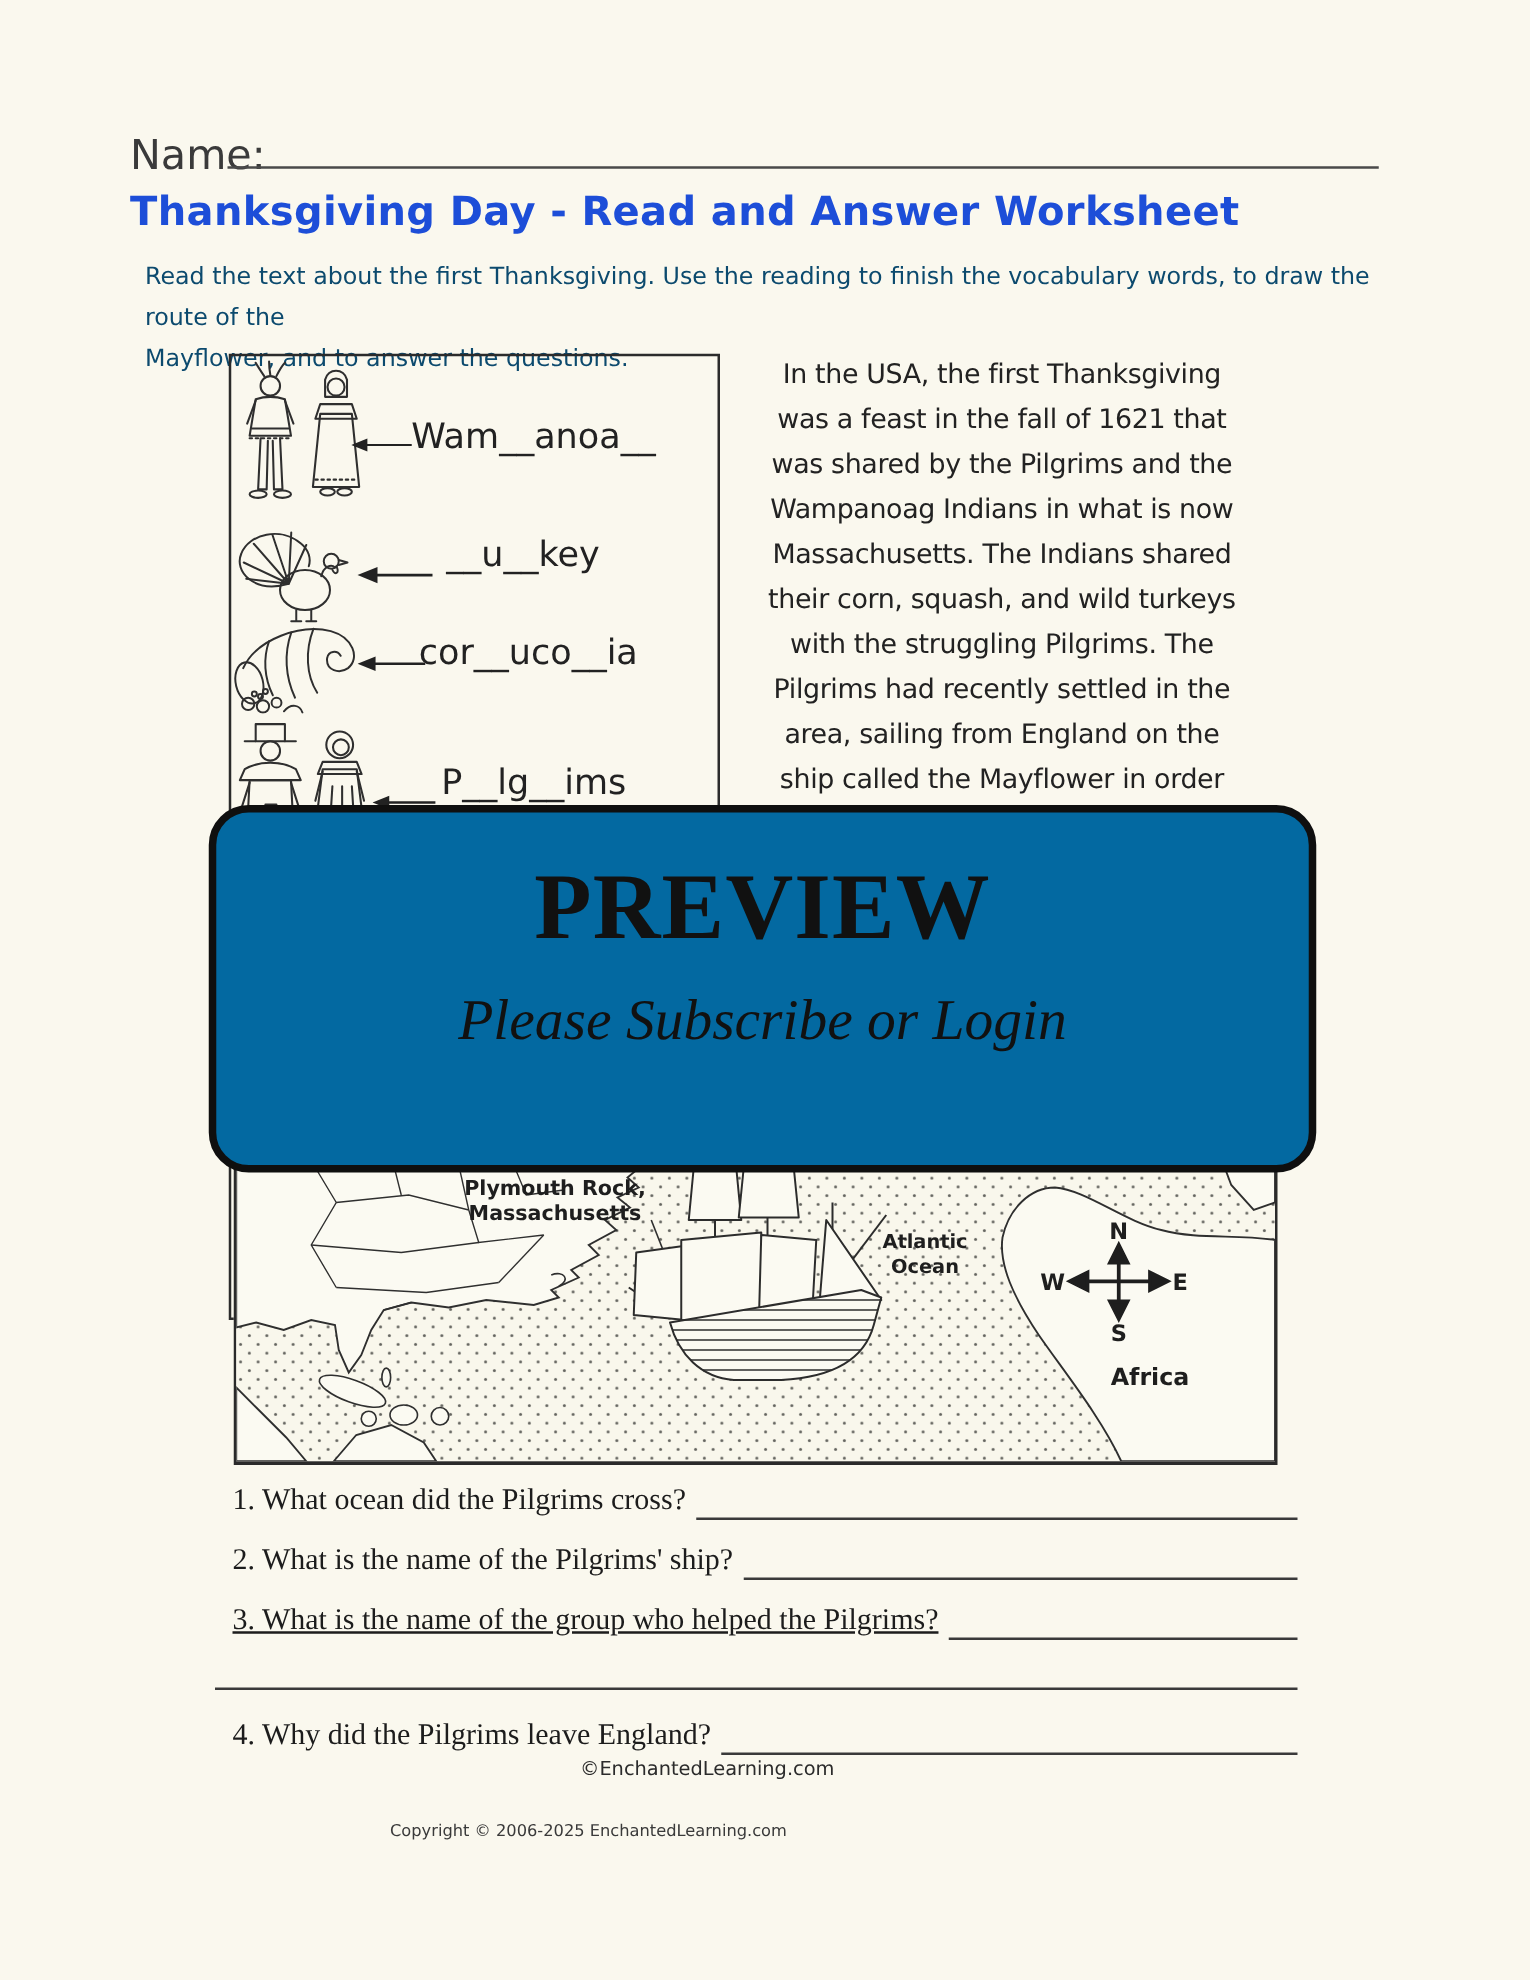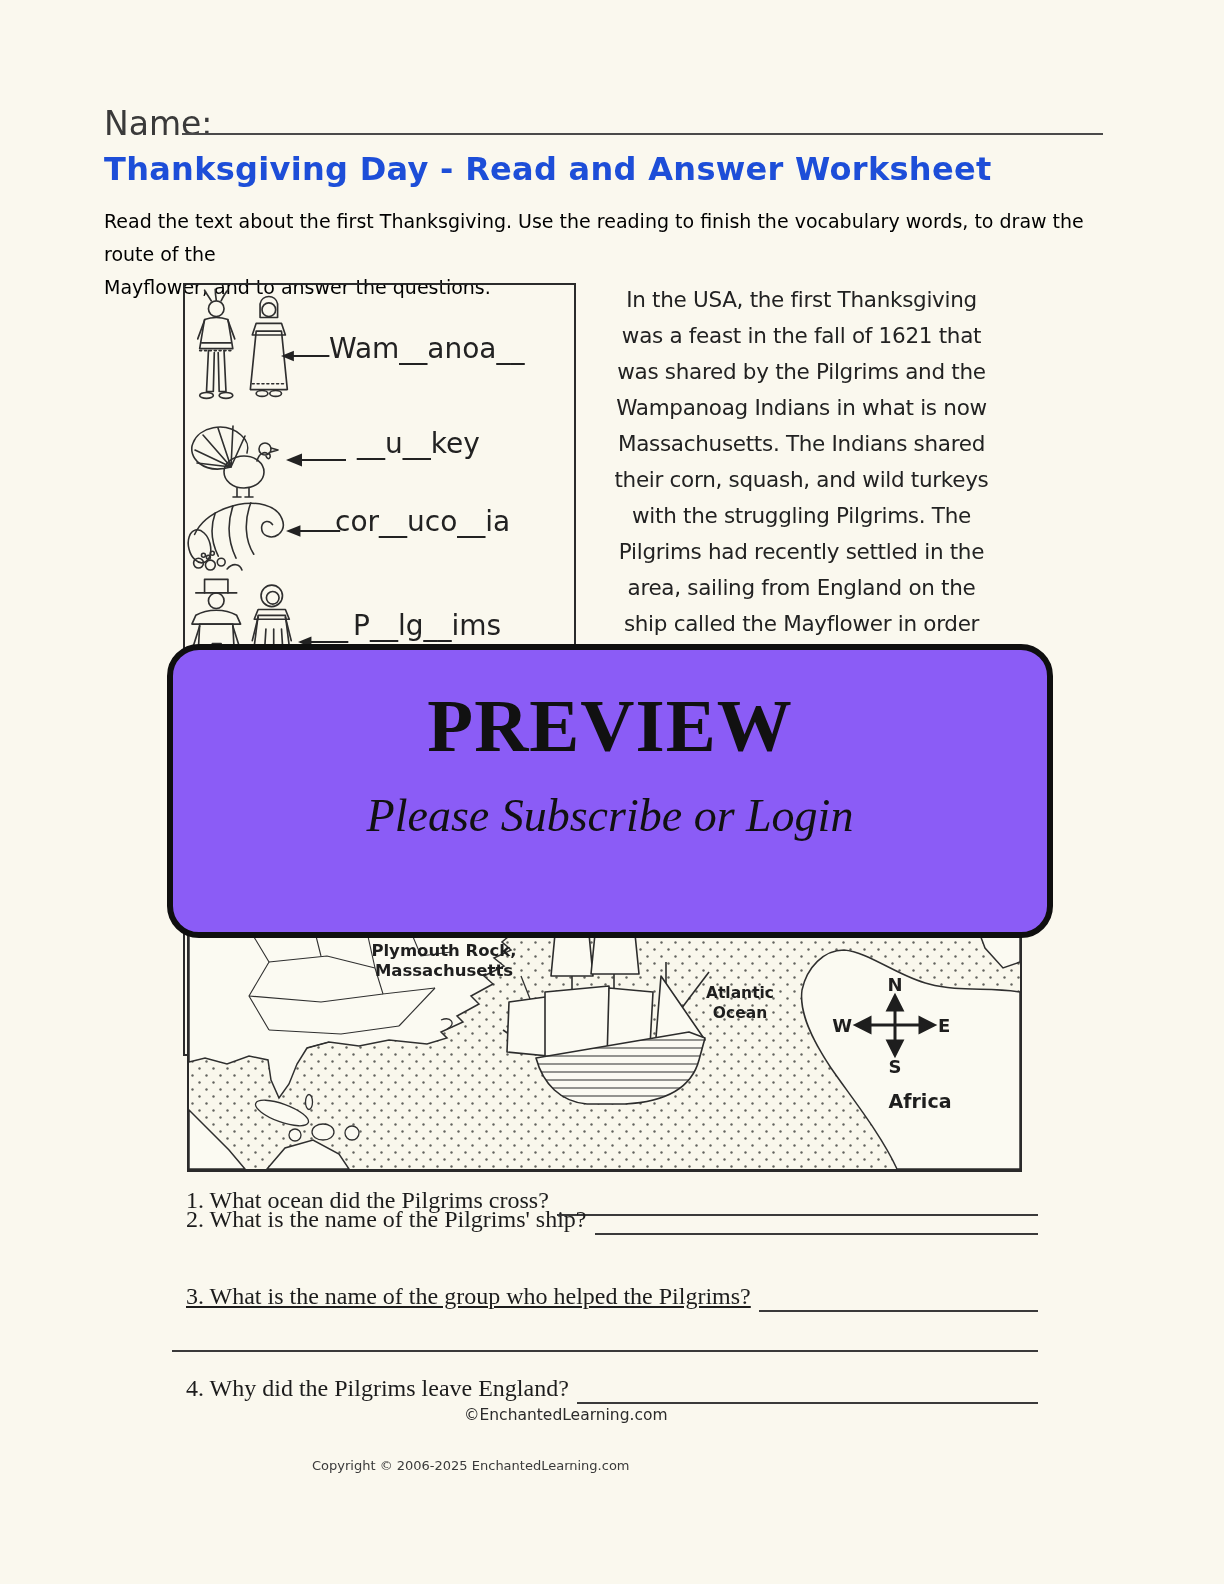--- a/index.html
+++ b/index.html
@@ -5,22 +5,22 @@
   html,body{margin:0;padding:0;background:#faf8ee;}
   .page{position:relative;width:1224px;height:1584px;background:#faf8ee;
         font-family:"DejaVu Sans",sans-serif;color:#2e2e2e;overflow:hidden;}
 
   
   .name-label{position:absolute;left:104px;top:104px;font-size:33px;color:#3a3a3a;}
   .name-line{position:absolute;left:182px;top:112px;width:921px;height:21px;
              border-bottom:2px solid#4a4a4a;}
   .title{position:absolute;left:104px;top:150px;margin:0;font-size:32px;font-weight:bold;
          color:#1d4ed8;letter-spacing:.3px;white-space:nowrap;}
-  .instructions{position:absolute;left:104px;top:205px;margin:0;width:1010px;
-                font-size:19px;line-height:33px;color:#000000;white-space:pre-line;}
+  .instructions{position:absolute;left:116px;top:205px;margin:0;width:1010px;
+                font-size:19px;line-height:33px;color:#0c4a6e;white-space:pre-line;}
 
   
   .vocab-box{position:absolute;left:183px;top:283px;width:393px;height:773px;
              border:2px solid #2b2b2b;box-sizing:border-box;text-align:right;}
   .vocab-box svg{position:absolute;}
   .ic-indians{left:3px;top:3px;width:112px;height:132px;}
   .ic-turkey{left:0px;top:138px;width:100px;height:78px;}
   .ic-cornucopia{left:0px;top:212px;width:105px;height:74px;}
   .ic-pilgrims{left:3px;top:286px;width:112px;height:114px;}
   .arrow{height:18px;}
@@ -34,41 +34,41 @@
   .w3{left:150px;top:220px;}
   .w4{left:168px;top:324px;}
 
   
   .reading{position:absolute;left:583px;top:282px;width:437px;font-size:21.5px;
            line-height:36px;text-align:center;color:#222;white-space:pre-line;
            letter-spacing:-.3px;}
 
   
   .preview{position:absolute;left:167px;top:644px;width:886px;height:294px;
-           background:#8b5cf6;border:6px solid #0f0f0f;border-radius:32px;
+           background:#0369a1;border:6px solid #0f0f0f;border-radius:32px;
            box-sizing:border-box;z-index:5;text-align:center;}
   .preview-title{margin-top:38px;font-family:"Liberation Serif",serif;font-weight:bold;
                  font-size:75px;line-height:1;color:#111;letter-spacing:1px;}
   .preview-sub{margin-top:30px;font-family:"Liberation Serif",serif;font-style:italic;
                font-size:46px;line-height:1;color:#111;}
 
   
   .map{position:absolute;left:187px;top:930px;width:835px;height:242px;z-index:1;
        border:2px solid #2a2a2a;border-bottom-width:3px;box-sizing:border-box;
        background:#f9f7ec;}
   .map svg{display:block;}
   .mlabel{font-family:"DejaVu Sans",sans-serif;font-weight:bold;fill:#1e1e1e;}
 
   
   .q-row{position:absolute;left:186px;width:852px;height:28px;display:flex;
          align-items:flex-end;font-family:"Liberation Serif",serif;font-size:24px;
          color:#1c1c1c;}
   .q-text{white-space:nowrap;}
   .q-line{flex:1;border-bottom:2px solid #3a3a3a;margin-left:8px;transform:translateY(2px);}
-  .q1{top:1186px;} .q2{top:1205px;} .q3{top:1282px;text-decoration:underline;} .q4{top:1374px;}
+  .q1{top:1186px;} .q2{top:1234px;} .q3{top:1282px;text-decoration:underline;} .q4{top:1374px;}
   .q-cont-line{position:absolute;left:172px;top:1350px;width:866px;height:2px;
                background:#3a3a3a;}
 
   
   .credit{position:absolute;left:464px;top:1406px;font-size:15.5px;color:#2b2b2b;}
   .copyright{position:absolute;left:312px;top:1458px;width:600px;text-align:left;
              font-size:13px;color:#3a3a3a;}
 </style>
 </head>
 <body>

